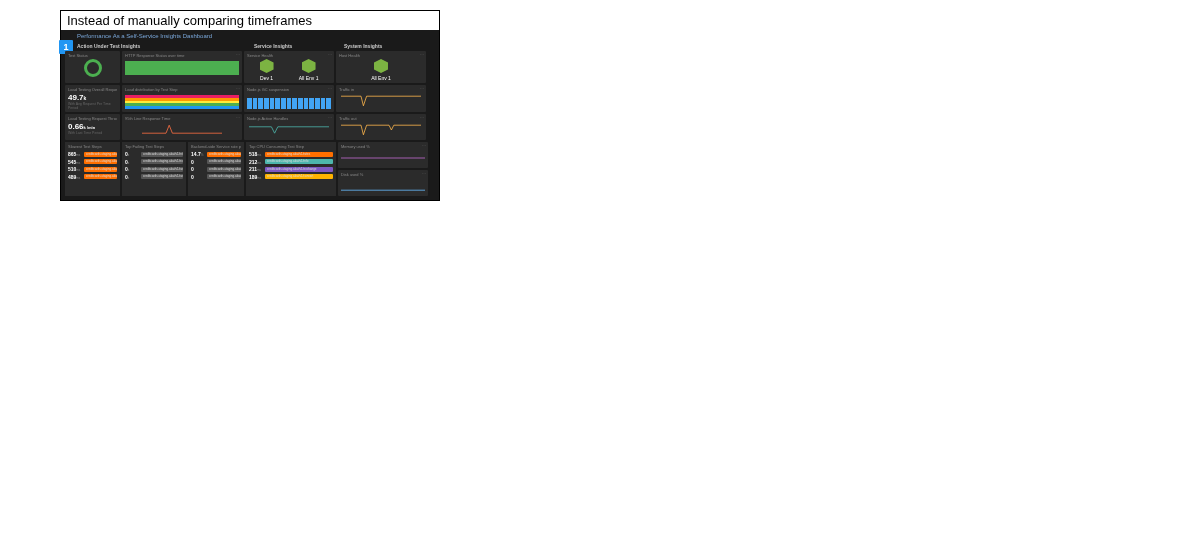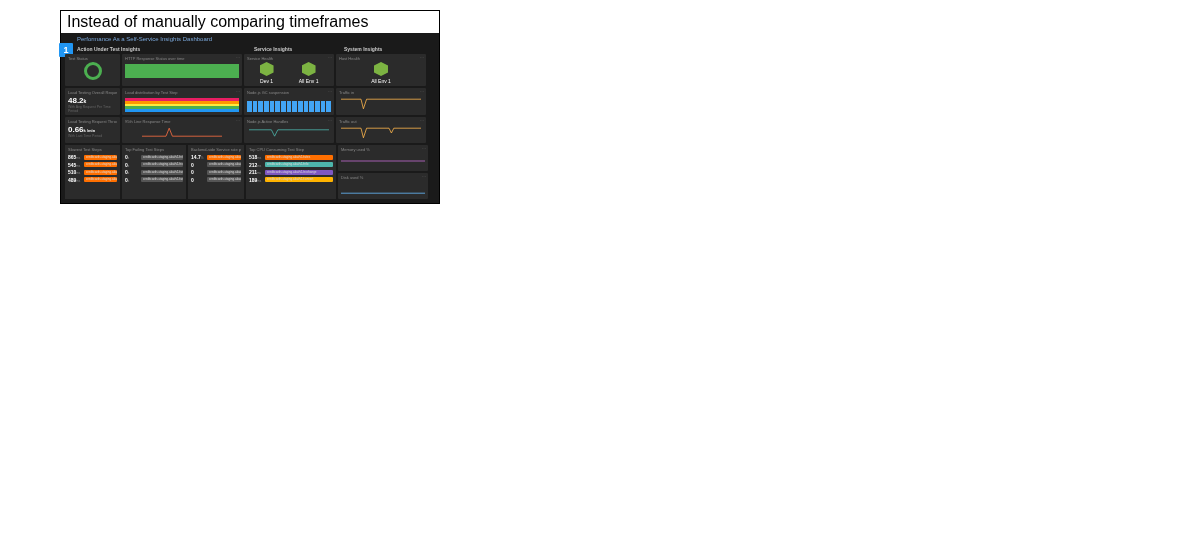--- a/index.html
+++ b/index.html
@@ -1,18 +1,18 @@
 <!DOCTYPE html>
 <html><head>
 <meta charset="utf-8">
 <style>
   * { box-sizing: border-box; margin: 0; padding: 0; }
   body { background: #fff; font-family: Arial, sans-serif; width: 1200px; height: 536px; position: relative; }
   .slide { position: absolute; left: 60px; top: 10px; width: 380px; border: 1px solid #000; }
-  .slide-title { background: #fff; padding: 2px 6px; font-size: 16px; }
+  .slide-title { background: #fff; padding: 2px 6px; font-size: 13px; }
   .dashboard { background: #1a1a1a; color: #aaa; font-size: 5px; position: relative; padding: 3px 4px 4px 4px; }
   .dash-header { color: #7aa7d9; font-size: 6px; margin-bottom: 4px; margin-left: 12px; }
   .step-badge { position: absolute; left: -2px; top: 10px; width: 14px; height: 14px; background: #2196f3; color: #fff; display: flex; align-items: center; justify-content: center; font-size: 9px; font-weight: bold; border-radius: 1px; }
   .sections { display: flex; gap: 2px; margin-bottom: 2px; }
   .section-label { font-size: 5px; color: #ccc; font-weight: bold; }
   .section-label.s1 { flex: 0 0 175px; margin-left: 12px; }
   .section-label.s2 { flex: 0 0 88px; }
   .section-label.s3 { flex: 0 0 88px; }
   .grid { display: grid; grid-template-columns: 55px 120px 90px 90px; gap: 2px; }
   .card { background: #2b2b2b; border-radius: 1px; padding: 2px 3px; position: relative; min-height: 26px; }
@@ -109,21 +109,21 @@
         <div class="card-title">Host Health</div>
         <div class="hex-wrap">
             <div class="hex-col"><div class="hex"></div><div class="hval"><span>All Env</span> <span>1</span></div></div>
           </div>
       </div>
     </div>
 
     <div class="grid" style="margin-top:2px">
       <div class="card">
         <div class="card-title">Load Testing Overall Request count</div>
-        <div class="big-val"><span>48.2</span><span style="font-size:5px">k</span></div>
+        <div class="big-val"><span>49.7</span><span style="font-size:5px">k</span></div>
         <div class="sub-val">With Avg Request Per Time Period</div>
       </div>
       <div class="card">
         <div class="menu">⋯</div>
         <div class="card-title">Load distribution by Test Step</div>
         <div class="spark stacked">
             <span></span>
             <span></span>
             <span></span>
             <span></span>

